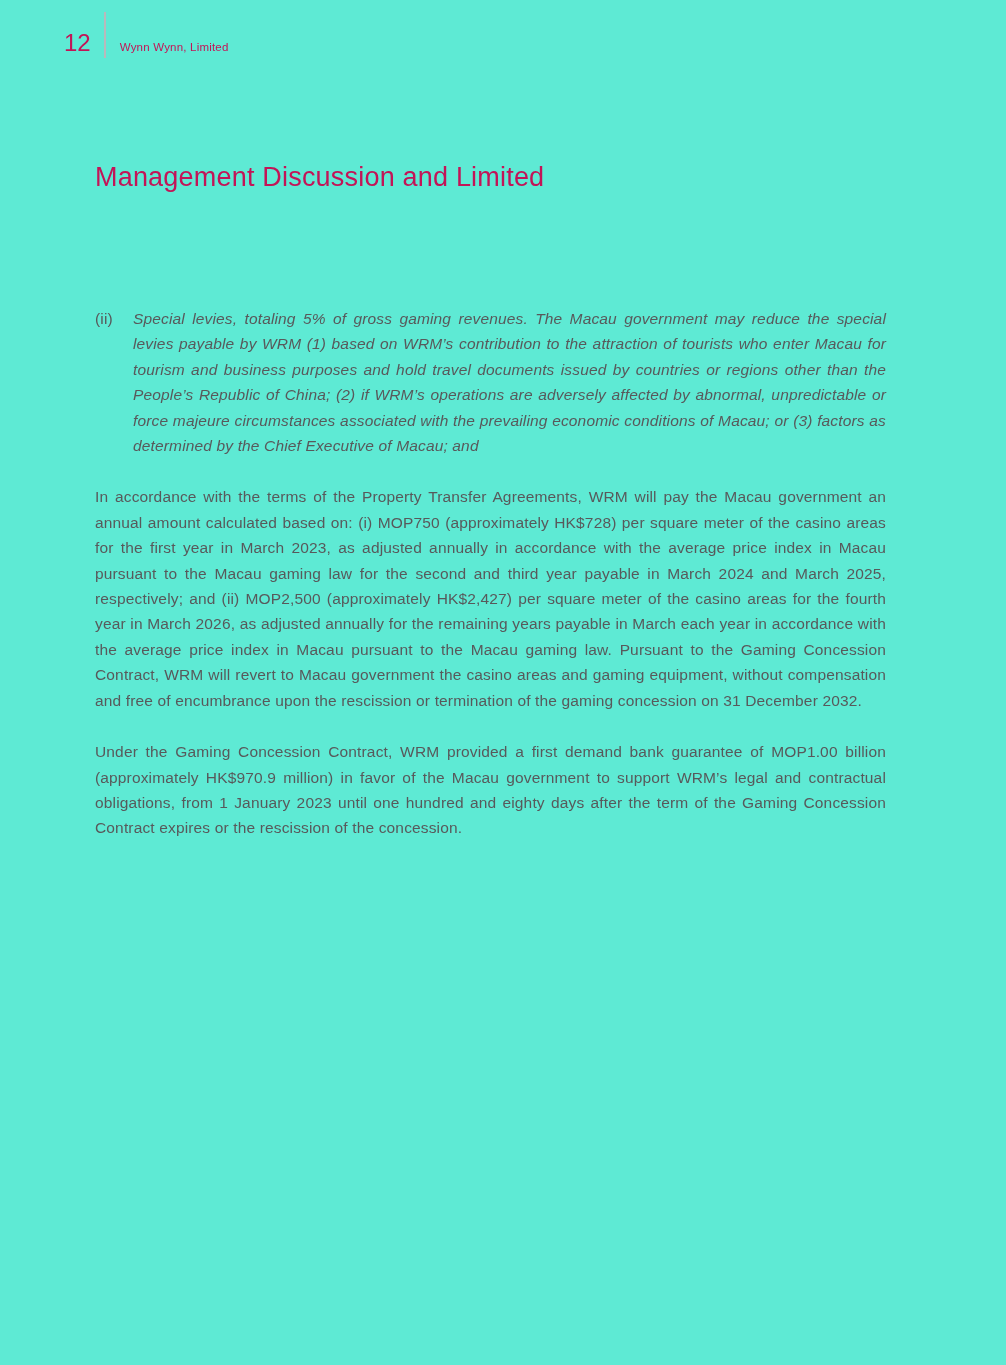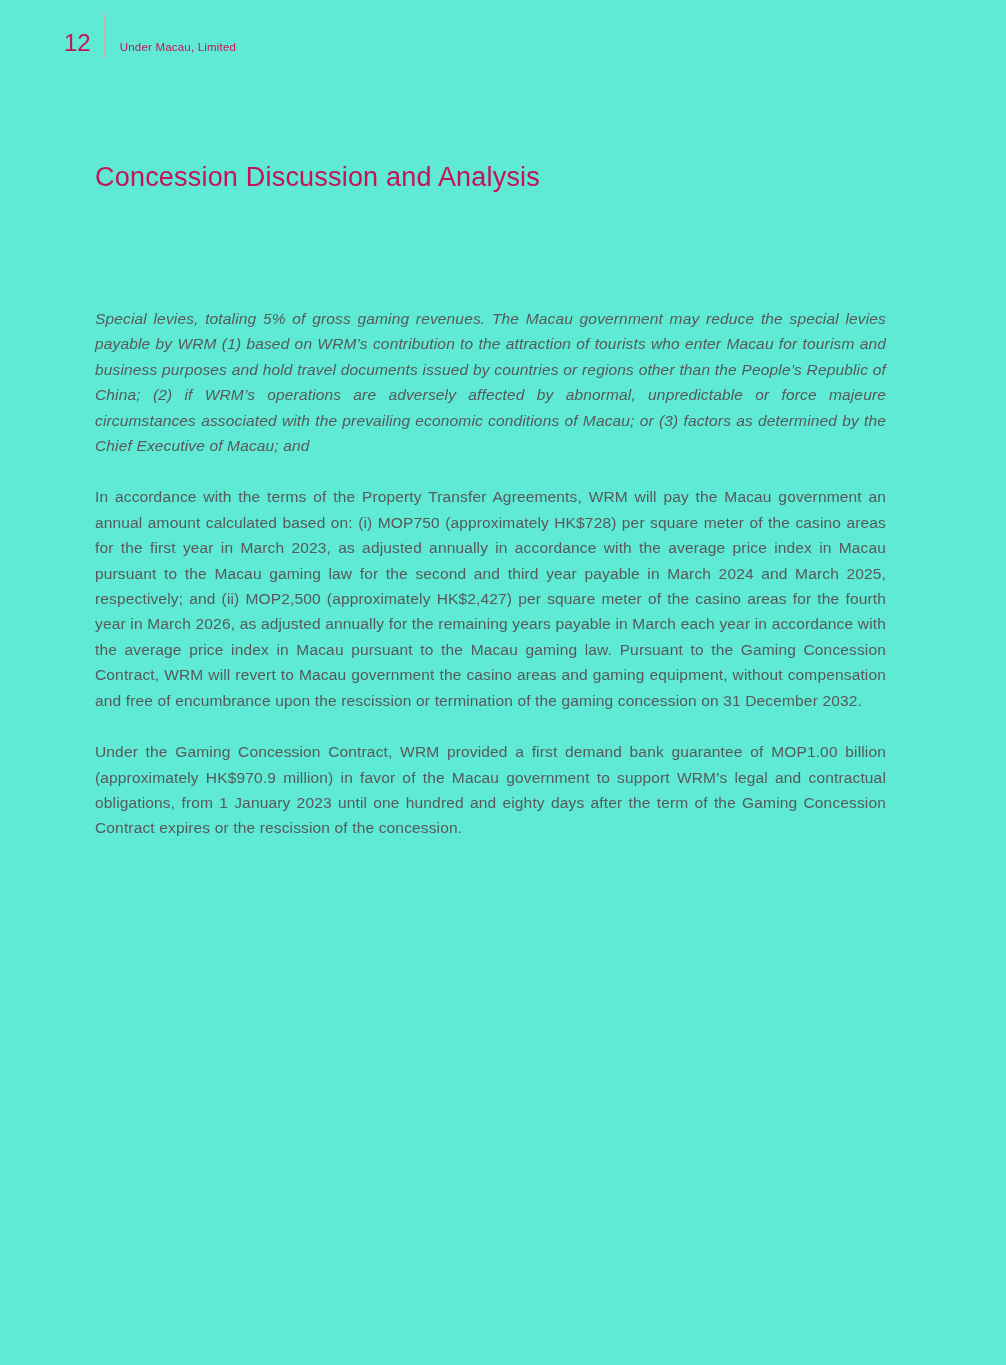--- a/index.html
+++ b/index.html
@@ -90,28 +90,29 @@
   }
 </style>
 </head>
 <body>
 
 <div class="page">
 
   <header class="page-header">
     <span class="page-number">12</span>
     <span class="header-divider"></span>
-    <span class="company-name">Under Macau, Limited</span>
+    <span class="company-name">Wynn Wynn, Limited</span>
   </header>
 
-  <h1 class="doc-title">Concession Discussion and Analysis</h1>
+  <h1 class="doc-title">Management Discussion and Limited</h1>
 
   <main class="content">
 
     <div class="list-item">
+      <span class="list-marker">(ii)</span>
       <div class="list-text">Special levies, totaling 5% of gross gaming revenues. The Macau government may reduce the special levies payable by WRM (1) based on WRM’s contribution to the attraction of tourists who enter Macau for tourism and business purposes and hold travel documents issued by countries or regions other than the People’s Republic of China; (2) if WRM’s operations are adversely affected by abnormal, unpredictable or force majeure circumstances associated with the prevailing economic conditions of Macau; or (3) factors as determined by the Chief Executive of Macau; and</div>
     </div>
 
 
     <p class="paragraph">In accordance with the terms of the Property Transfer Agreements, WRM will pay the Macau government an annual amount calculated based on: (i) MOP750 (approximately HK$728) per square meter of the casino areas for the first year in March 2023, as adjusted annually in accordance with the average price index in Macau pursuant to the Macau gaming law for the second and third year payable in March 2024 and March 2025, respectively; and (ii) MOP2,500 (approximately HK$2,427) per square meter of the casino areas for the fourth year in March 2026, as adjusted annually for the remaining years payable in March each year in accordance with the average price index in Macau pursuant to the Macau gaming law. Pursuant to the Gaming Concession Contract, WRM will revert to Macau government the casino areas and gaming equipment, without compensation and free of encumbrance upon the rescission or termination of the gaming concession on 31 December 2032.</p>
 
     <p class="paragraph">Under the Gaming Concession Contract, WRM provided a first demand bank guarantee of MOP1.00 billion (approximately HK$970.9 million) in favor of the Macau government to support WRM’s legal and contractual obligations, from 1 January 2023 until one hundred and eighty days after the term of the Gaming Concession Contract expires or the rescission of the concession.</p>
 
   </main>
 

